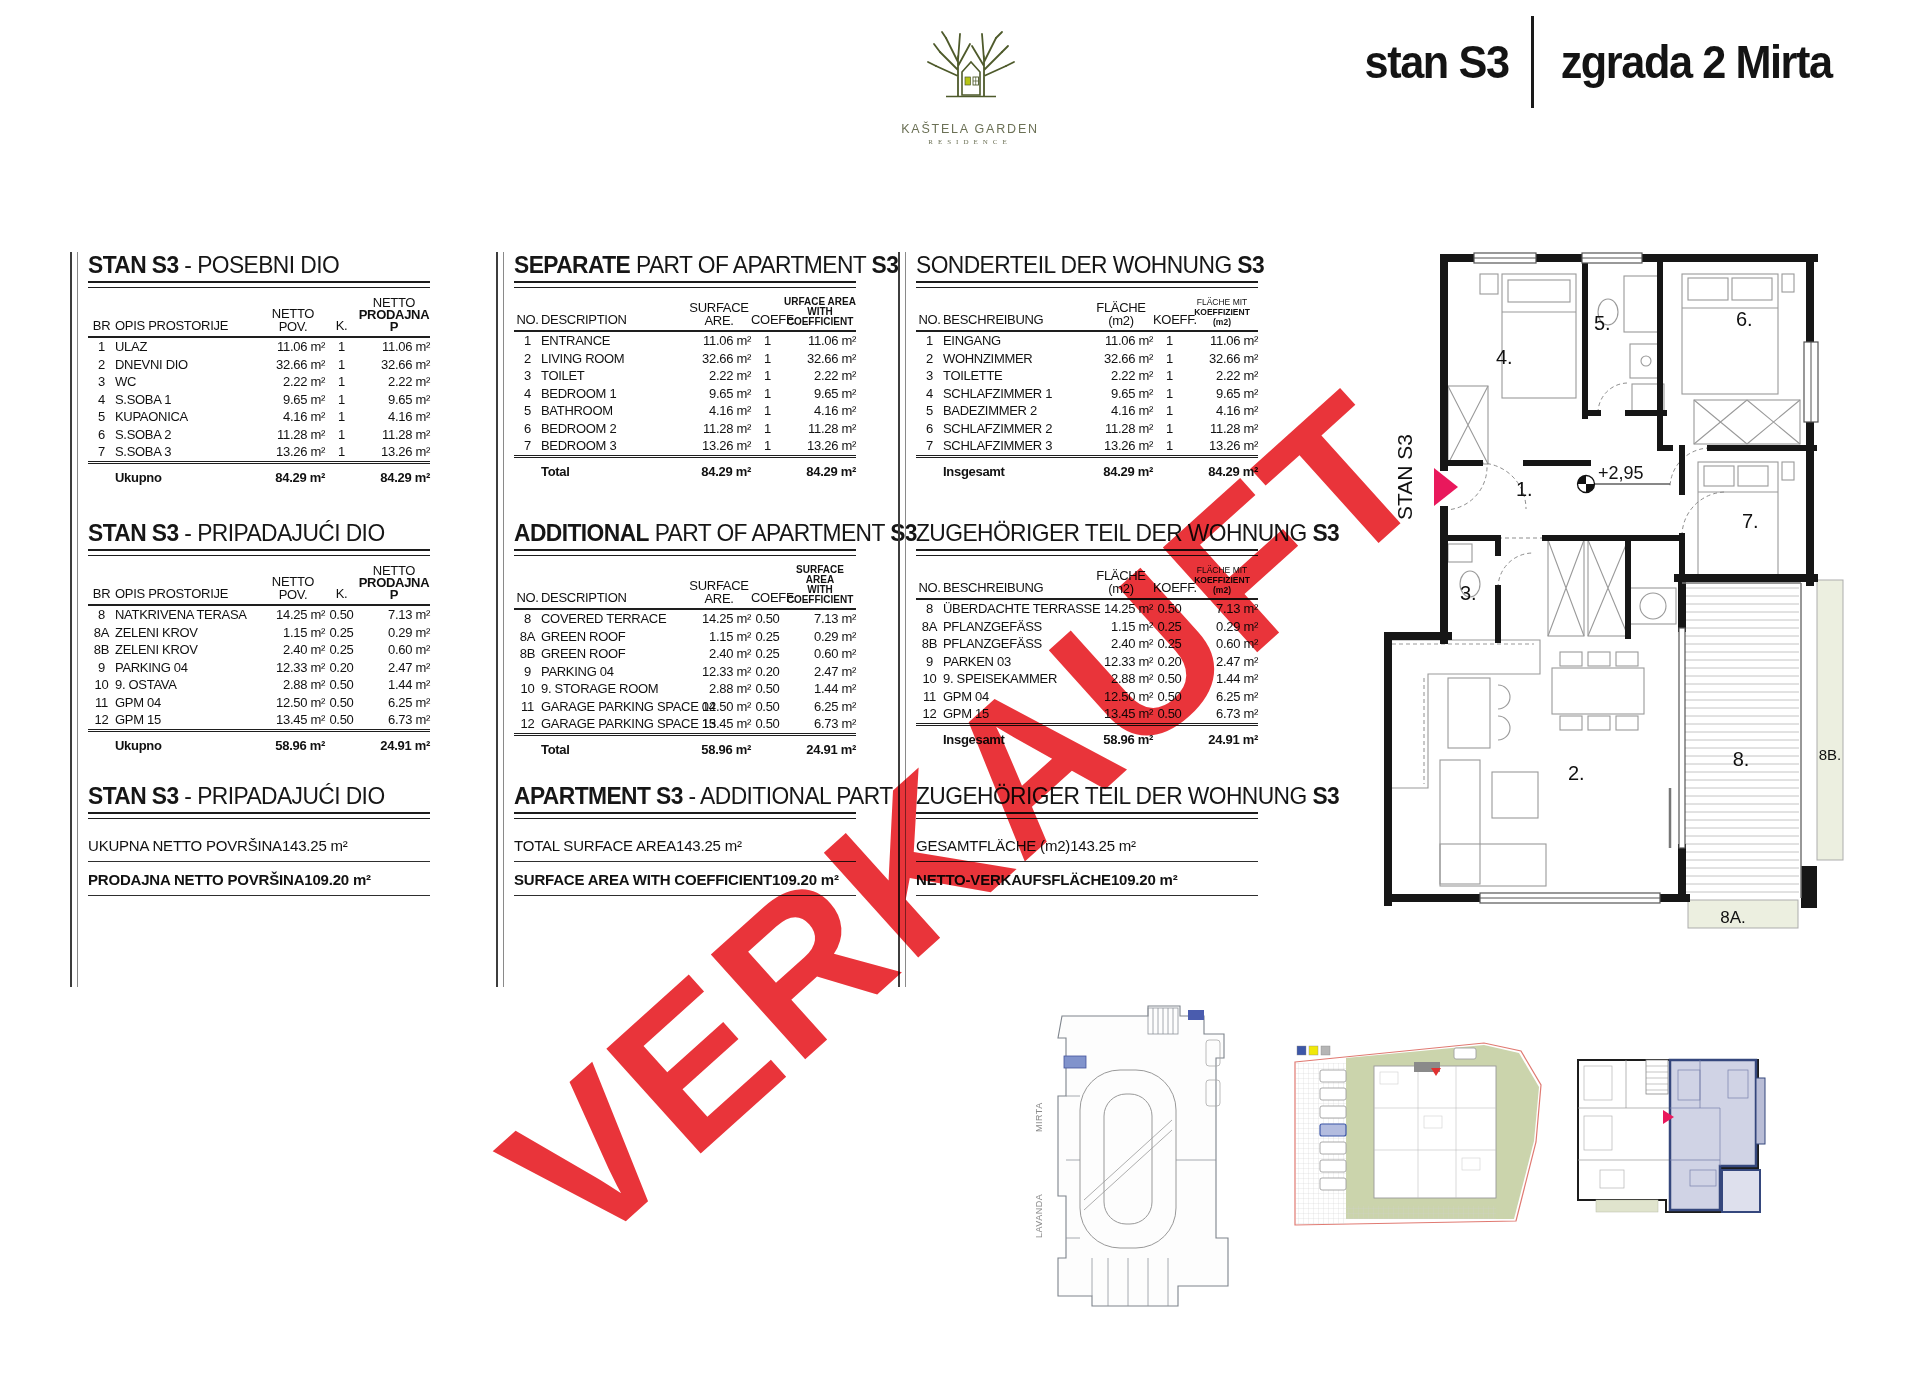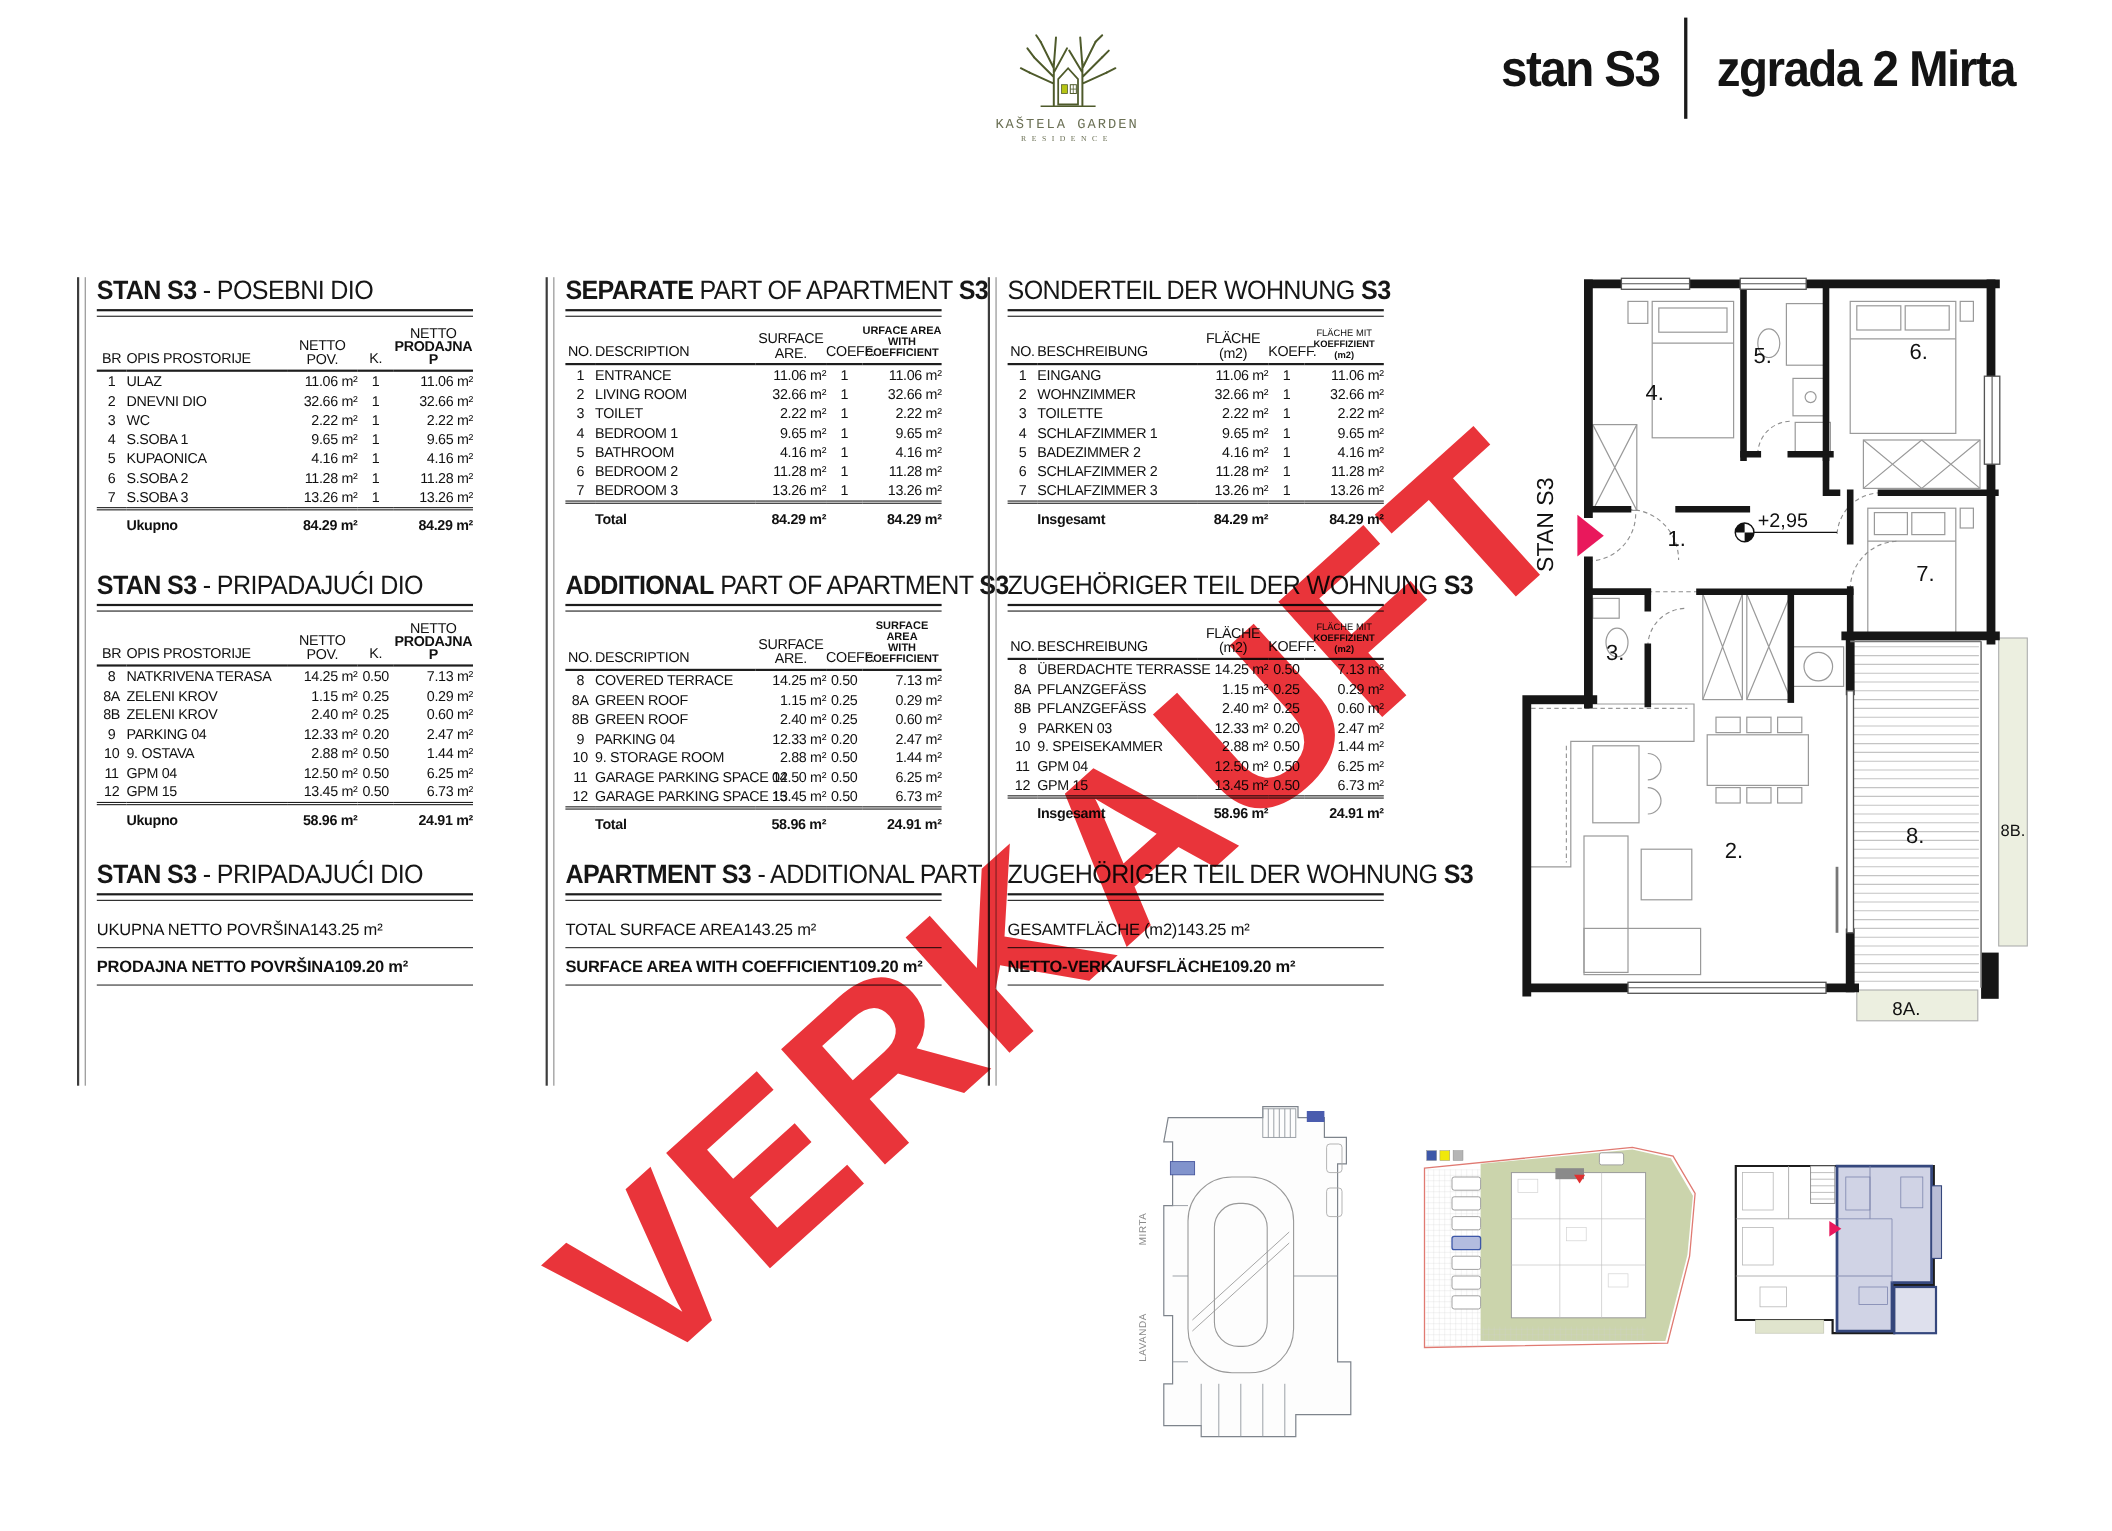--- a/index.html
+++ b/index.html
@@ -2,21 +2,21 @@
 <html><head>
 <meta charset="utf-8">
 <style>
   html,body{margin:0;padding:0;background:#ffffff;}
   body{font-family:"Liberation Sans", sans-serif; color:#111;}
   #page{position:relative;width:1920px;height:1392px;background:#fff;overflow:hidden;}
 
   
   .hdr-left{position:absolute;left:20px;top:34px;font-size:22px;line-height:29px;color:#1c1c1c;letter-spacing:-0.2px;}
   .logo{position:absolute;left:892px;top:22px;width:156px;text-align:center;}
-  .logo-name{font-family:Liberation Mono, monospace;font-size:12.5px;letter-spacing:1.8px;color:#6b7055;margin-top:1px;white-space:nowrap;}
+  .logo-name{font-family:Liberation Sans, sans-serif;font-size:12.5px;letter-spacing:1.8px;color:#6b7055;margin-top:18px;white-space:nowrap;}
   .logo-sub{font-family:"Liberation Serif",serif;font-size:7px;letter-spacing:5px;color:#6b7055;margin-top:2px;white-space:nowrap;}
   .hdr-right{position:absolute;top:16px;left:1360px;height:92px;display:flex;align-items:center;gap:18px;}
   .hdr-right .t{font-size:46px;font-weight:bold;letter-spacing:-1.5px;transform:scaleX(.94);transform-origin:50% 50%;white-space:nowrap;color:#141414;}
   .hdr-div{width:3px;height:92px;background:#1a1a1a;}
 
   
   .col{position:absolute;top:252px;width:372px;height:745px;}
   .vrule{position:absolute;left:0;top:0;bottom:10px;width:5px;border-left:2px solid #3d3d3d;border-right:1px solid #8a8a8a;}
   .block{position:absolute;left:18px;width:342px;}
   .t1{top:0;} .t2{top:268px;} .t3{top:531px;}

